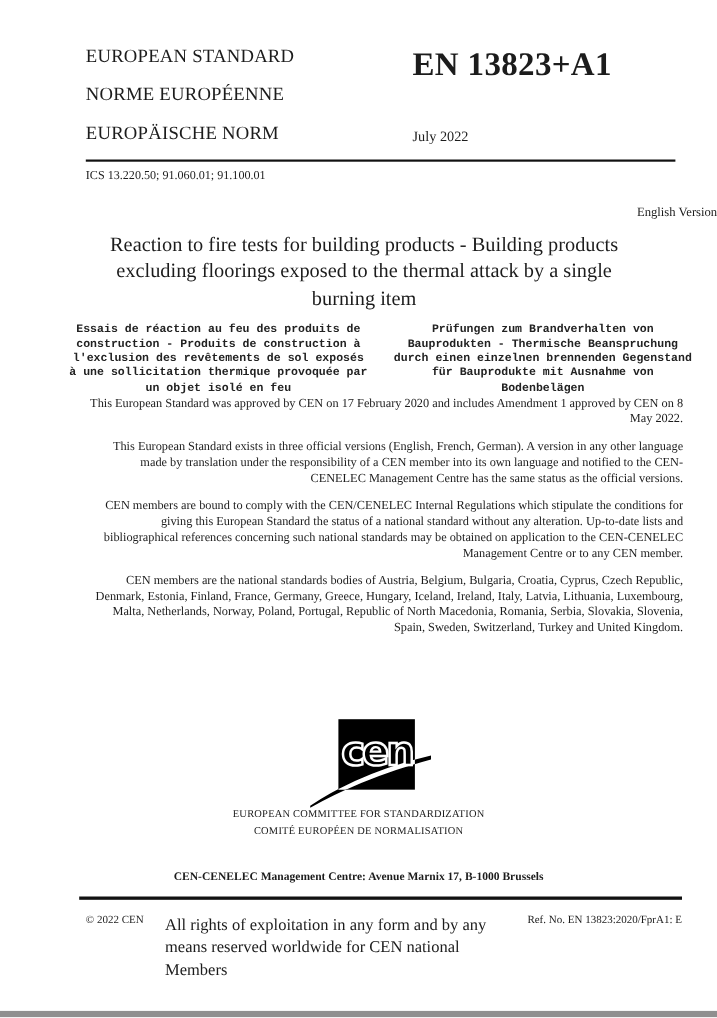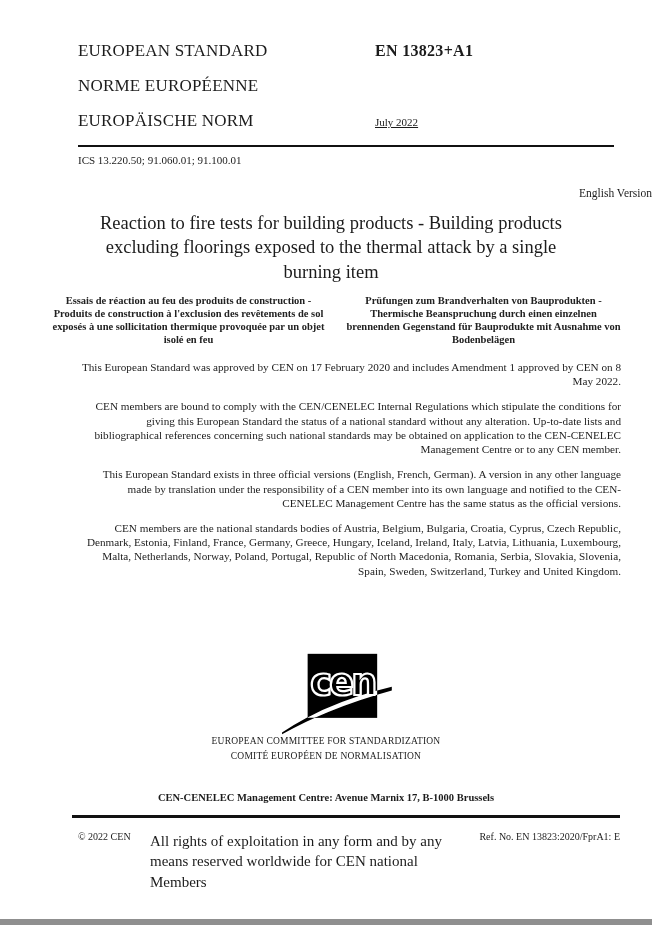--- a/index.html
+++ b/index.html
@@ -9,34 +9,34 @@
     background:#ffffff;
     font-family:"Liberation Serif", serif;
     color:#1c1c1c;
     overflow:hidden;
   }
   .abs { position:absolute; }
 
   
   .hdr-left { left:78px; top:42px; font-size:17px; line-height:1; }
   .hdr-left div { margin-bottom:18px; letter-spacing:0.2px; }
-  .std-no { left:375px; top:42px; font-size:16px; font-weight:bold; letter-spacing:0.3px; }
-  .date   { left:375px; top:116px; font-size:11px;text-decoration:underline; }
+  .std-no { left:375px; top:42px; font-size:30px; font-weight:bold; letter-spacing:0.3px; }
+  .date   { left:375px; top:116px; font-size:13px; }
 
   .rule1 { left:78px; top:145px; width:536px; height:2px; background:#111; }
   .ics   { left:78px; top:154px; font-size:11px; }
 
   .version-label { left:0; right:0; top:187px; text-align:right; font-size:11.5px; }
 
   .title-en {
     left:86px; right:76px; top:211px;
     text-align:center; font-size:18.5px; line-height:1.32;
   }
 
-  .cols { left:50px; top:294px; width:572px; display:flex; gap:18px; }
+  .cols { left:60px; top:294px; width:572px; display:flex; gap:18px;font-family:Liberation Mono, monospace; }
   .col  { flex:1; text-align:center; font-size:10.5px; font-weight:600; line-height:1.25; color:#222; }
 
   .paras { left:78px; top:360px; width:543px; }
   .paras p { margin:0 0 11px 0; font-size:11.2px; line-height:1.27; text-align:right; }
 
   
   .logo { left:276px; top:652px; width:120px; height:86px; }
 
   .committee { left:0; right:0; top:734px; text-align:center; font-size:9.5px; line-height:1.55; letter-spacing:0.2px; }
   .mgmt { left:0; right:0; top:792px; text-align:center; font-size:10.5px; font-weight:bold; }
@@ -69,22 +69,22 @@
 
   <div class="abs title-en">Reaction to fire tests for building products - Building products excluding floorings exposed to the thermal attack by a single burning item</div>
 
   <div class="abs cols">
     <div class="col">Essais de réaction au feu des produits de construction - Produits de construction à l'exclusion des revêtements de sol exposés à une sollicitation thermique provoquée par un objet isolé en feu</div>
     <div class="col">Prüfungen zum Brandverhalten von Bauprodukten - Thermische Beanspruchung durch einen einzelnen brennenden Gegenstand für Bauprodukte mit Ausnahme von Bodenbelägen</div>
   </div>
 
   <div class="abs paras">
     <p>This European Standard was approved by CEN on 17 February 2020 and includes Amendment 1 approved by CEN on 8 May 2022.</p>
+    <p>This European Standard exists in three official versions (English, French, German). A version in any other language made by translation under the responsibility of a CEN member into its own language and notified to the CEN-CENELEC Management Centre has the same status as the official versions.</p>
     <p>CEN members are bound to comply with the CEN/CENELEC Internal Regulations which stipulate the conditions for giving this European Standard the status of a national standard without any alteration. Up-to-date lists and bibliographical references concerning such national standards may be obtained on application to the CEN-CENELEC Management Centre or to any CEN member.</p>
-    <p>This European Standard exists in three official versions (English, French, German). A version in any other language made by translation under the responsibility of a CEN member into its own language and notified to the CEN-CENELEC Management Centre has the same status as the official versions.</p>
     <p>CEN members are the national standards bodies of Austria, Belgium, Bulgaria, Croatia, Cyprus, Czech Republic, Denmark, Estonia, Finland, France, Germany, Greece, Hungary, Iceland, Ireland, Italy, Latvia, Lithuania, Luxembourg, Malta, Netherlands, Norway, Poland, Portugal, Republic of North Macedonia, Romania, Serbia, Slovakia, Slovenia, Spain, Sweden, Switzerland, Turkey and  United Kingdom.</p>
   </div>
 
   <svg class="abs logo" viewBox="0 0 130 94" xmlns="http://www.w3.org/2000/svg">
     <defs>
       <clipPath id="sqClip">
           <rect x="34" y="2" width="76" height="70"></rect>
         </clipPath>
     </defs>
 

